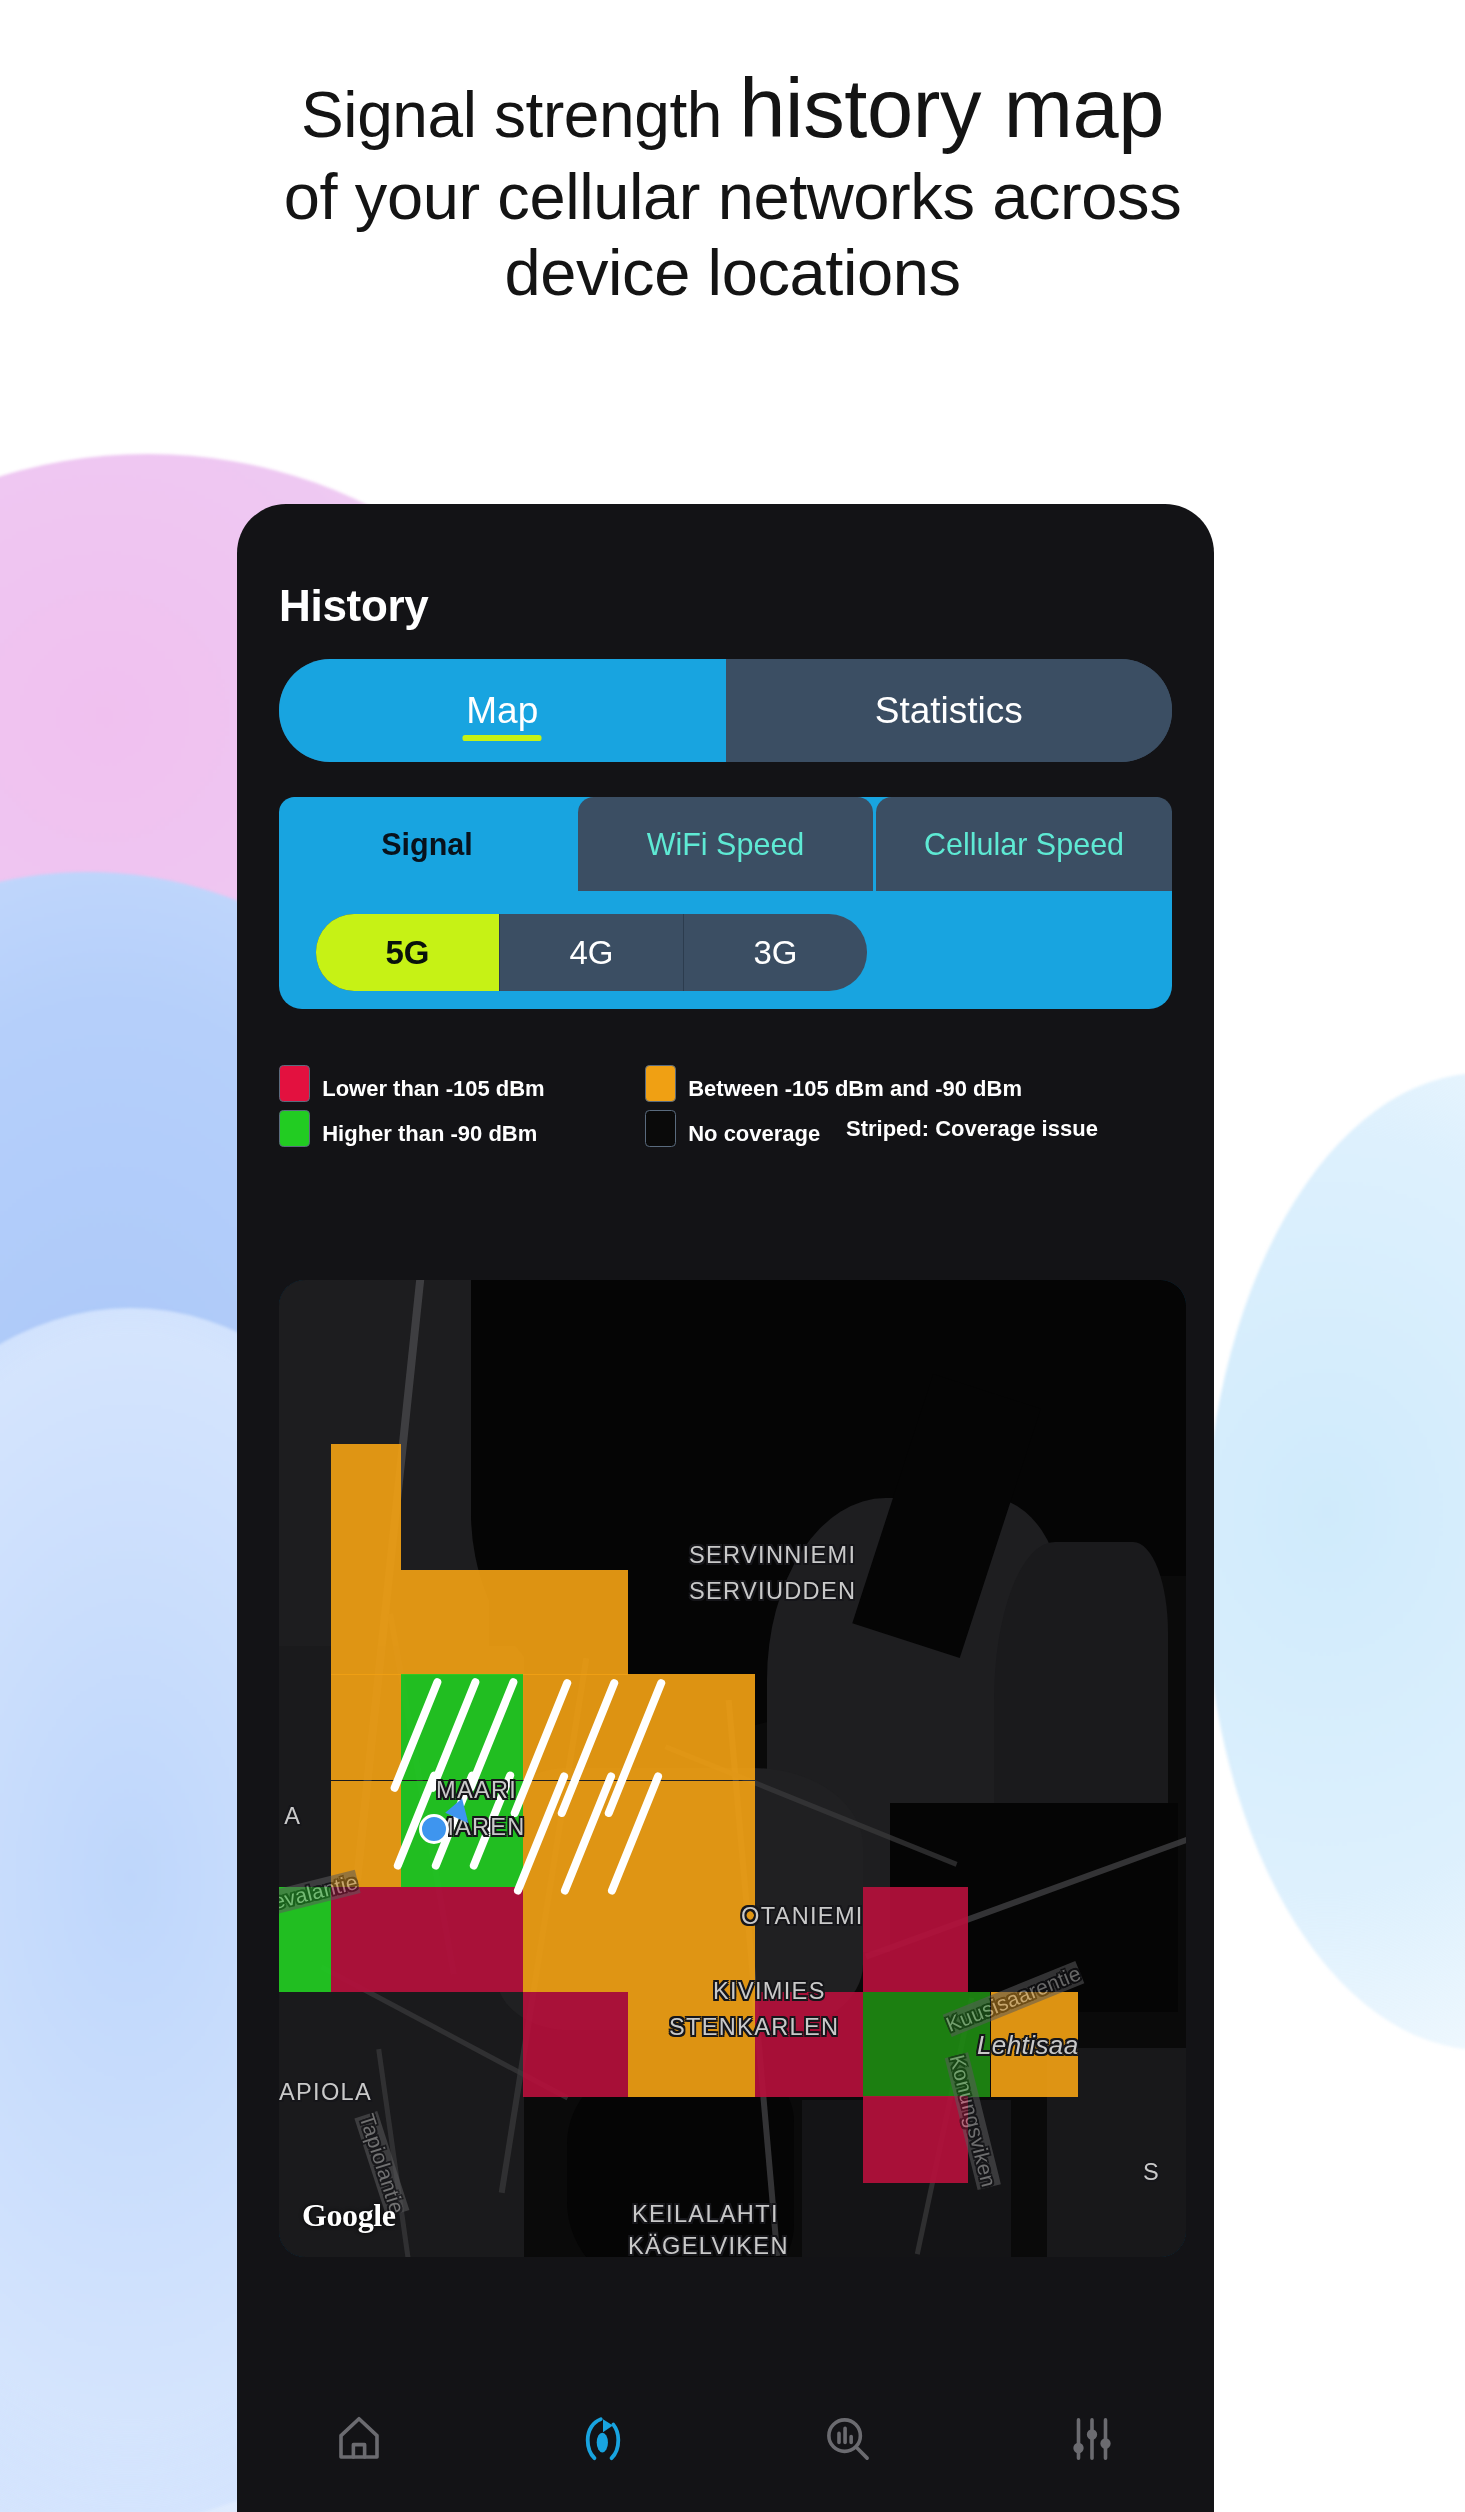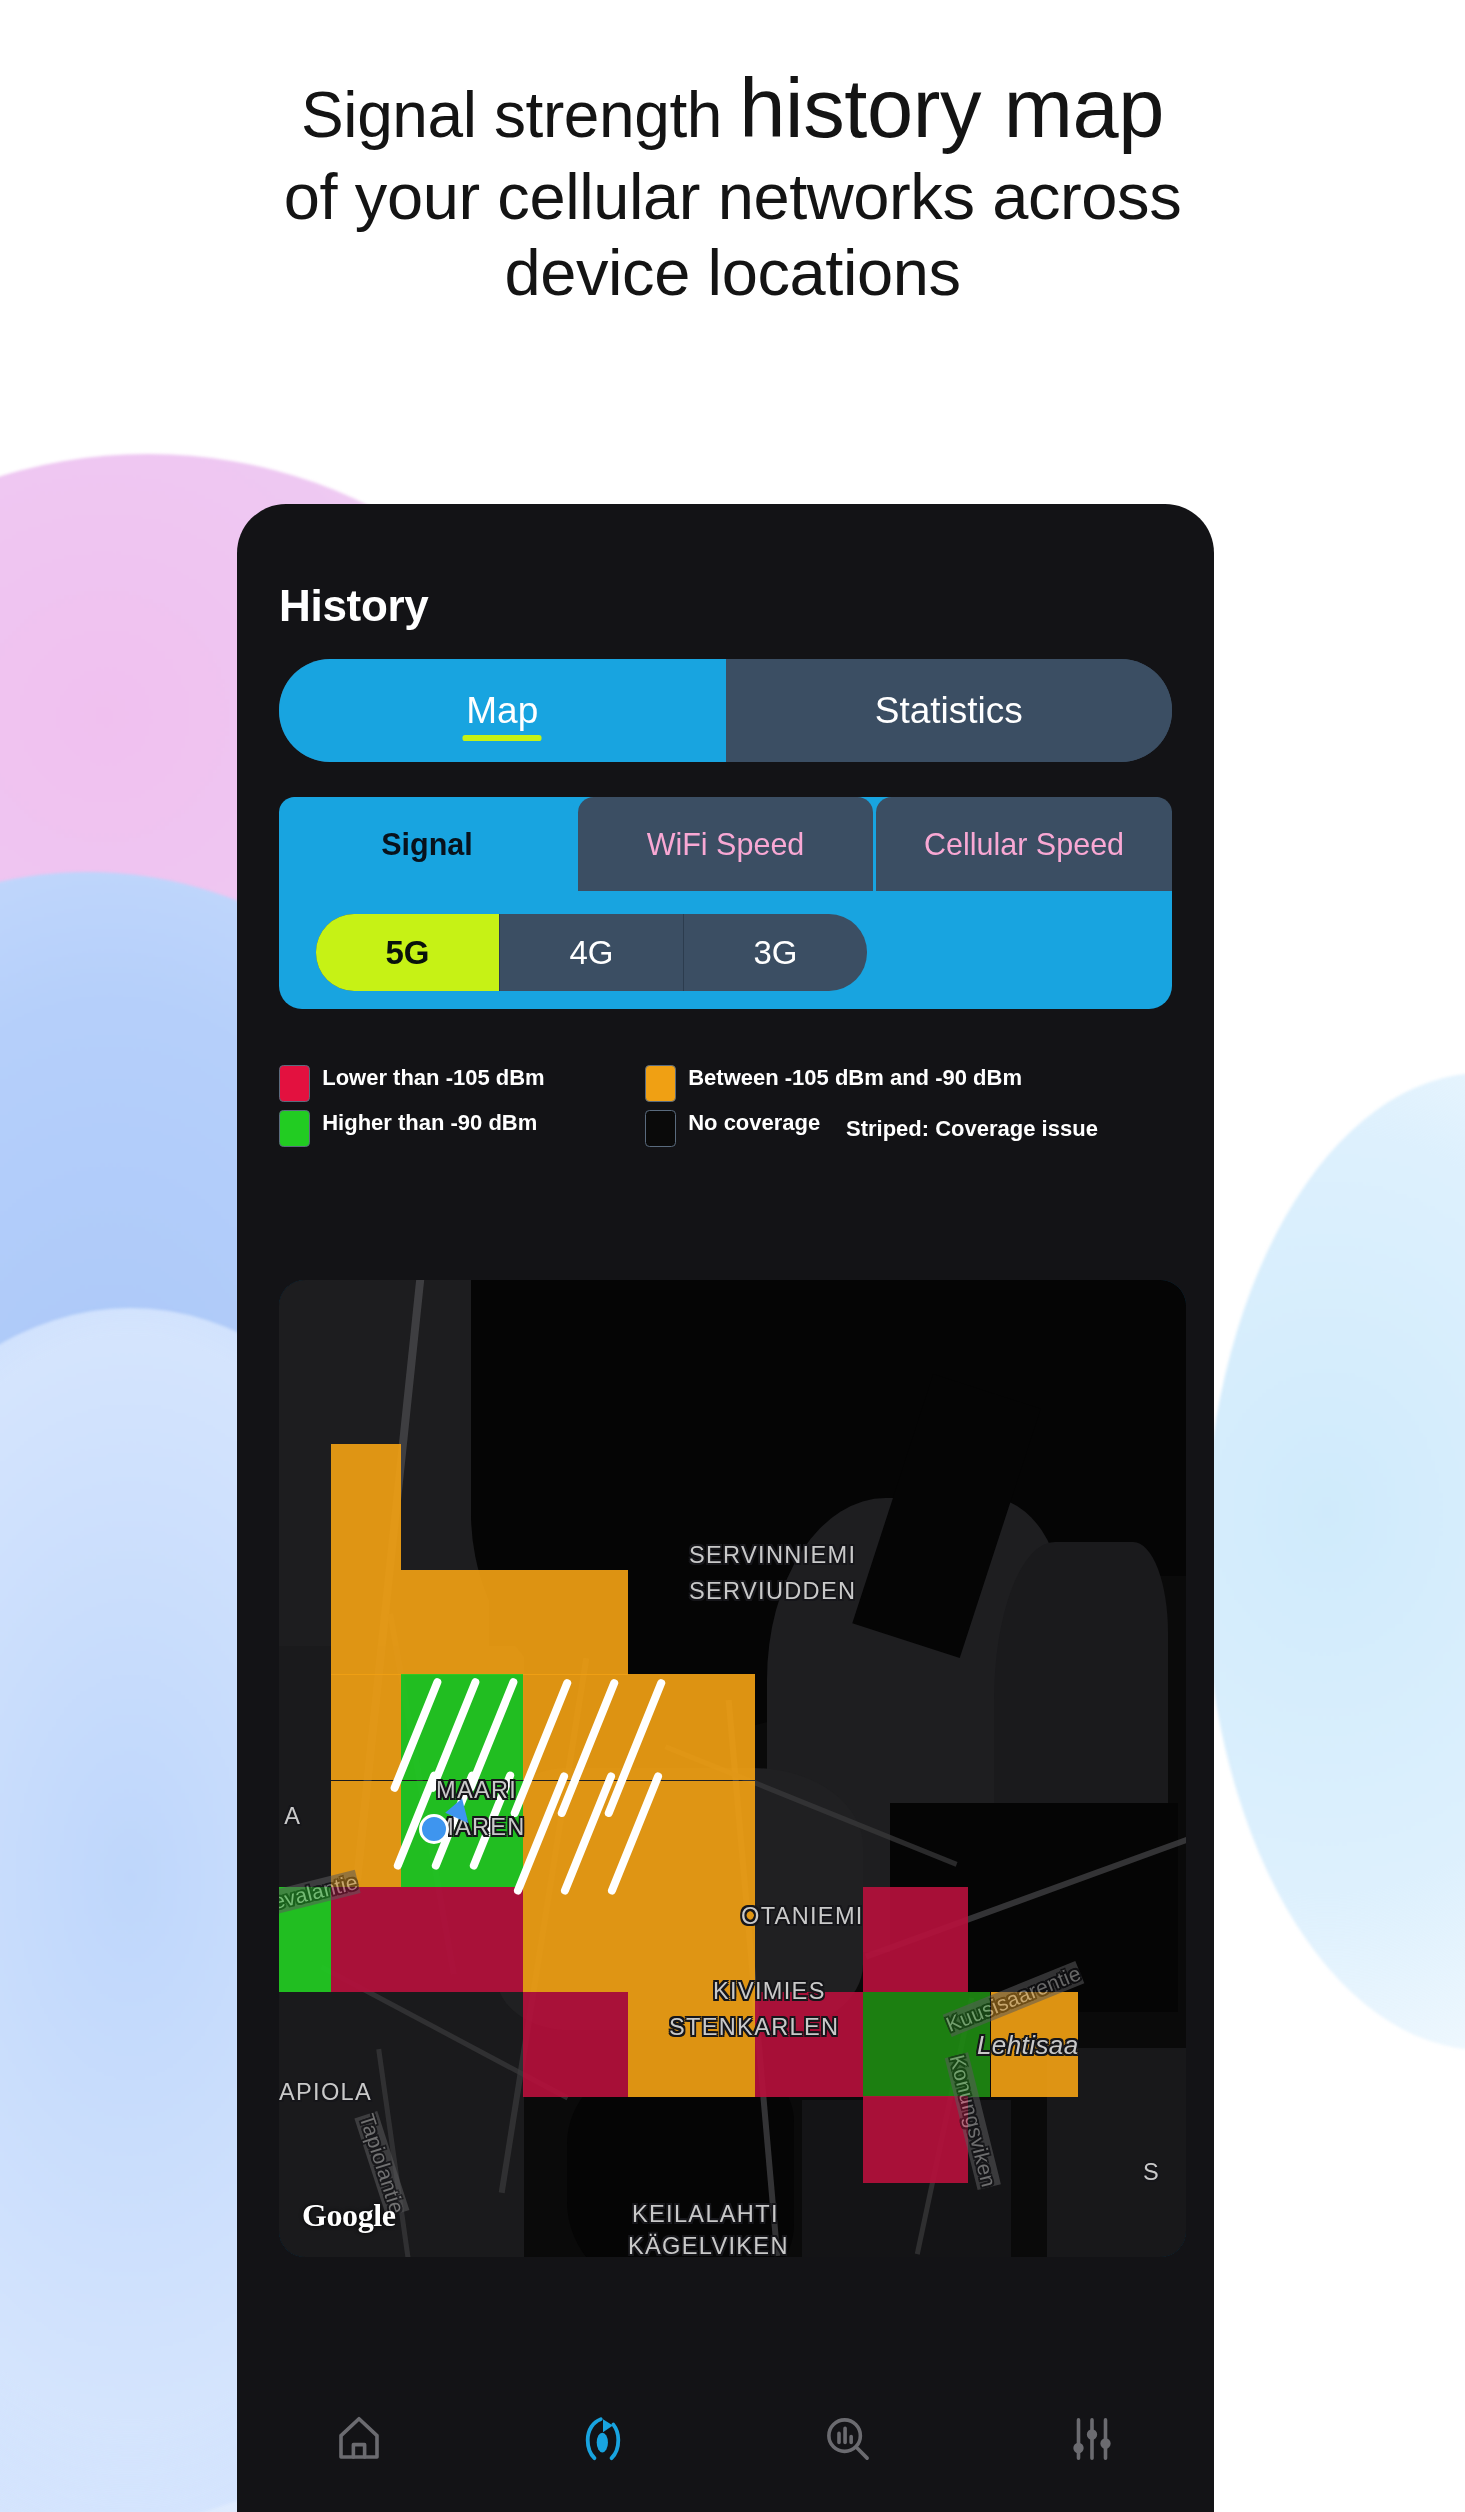--- a/index.html
+++ b/index.html
@@ -89,21 +89,21 @@
   }
   #tabs-secondary {
     position:absolute; left:0; top:0; width:893px; height:94px;
     display:flex; gap:2.6px;
   }
   #tabs-secondary .tab2 {
     flex:1; display:flex; align-items:center; justify-content:center;
     font-size:30.5px; border-radius:15.7px 15.7px 0 0;
   }
   #tabs-secondary .tab2.active { background:#18a4e0; color:#08121c; font-weight:700; }
-  #tabs-secondary .tab2.inactive { background:#3b4e63; color:#f9a8d4; }
+  #tabs-secondary .tab2.inactive { background:#3b4e63; color:#5eead4; }
 
   #seg-gen {
     position:absolute; left:37px; top:117px;
     width:551px; height:77px;
     border-radius:38px; overflow:hidden;
     display:flex; background:#3b4e63;
   }
   #seg-gen .seg {
     flex:1; display:flex; align-items:center; justify-content:center;
     font-size:33px; color:#ffffff;
@@ -112,21 +112,21 @@
   #seg-gen .seg:last-child { border-right:none; }
   #seg-gen .seg.active { background:#c6f215; color:#09120c; font-weight:700; }
 
   
   #legend {
     position:absolute; left:42px; top:557px;
     width:893px;
     color:#ffffff; font-size:22px; font-weight:700;
   }
   .legend-row { display:flex; align-items:center; height:45px; }
-  .legend-item { display:flex; align-items:flex-start; }
+  .legend-item { display:flex; align-items:flex-end; }
   .sw {
     width:31px; height:37px; border-radius:4.4px;
     border:0.9px solid #5a6b7e; margin-right:12.2px; flex:none;
   }
   .legend-note { font-size:22px; font-weight:700; color:#ffffff; }
 
   
   #map {
     position:absolute; left:42px; top:776px;
     width:907px; height:977px;

